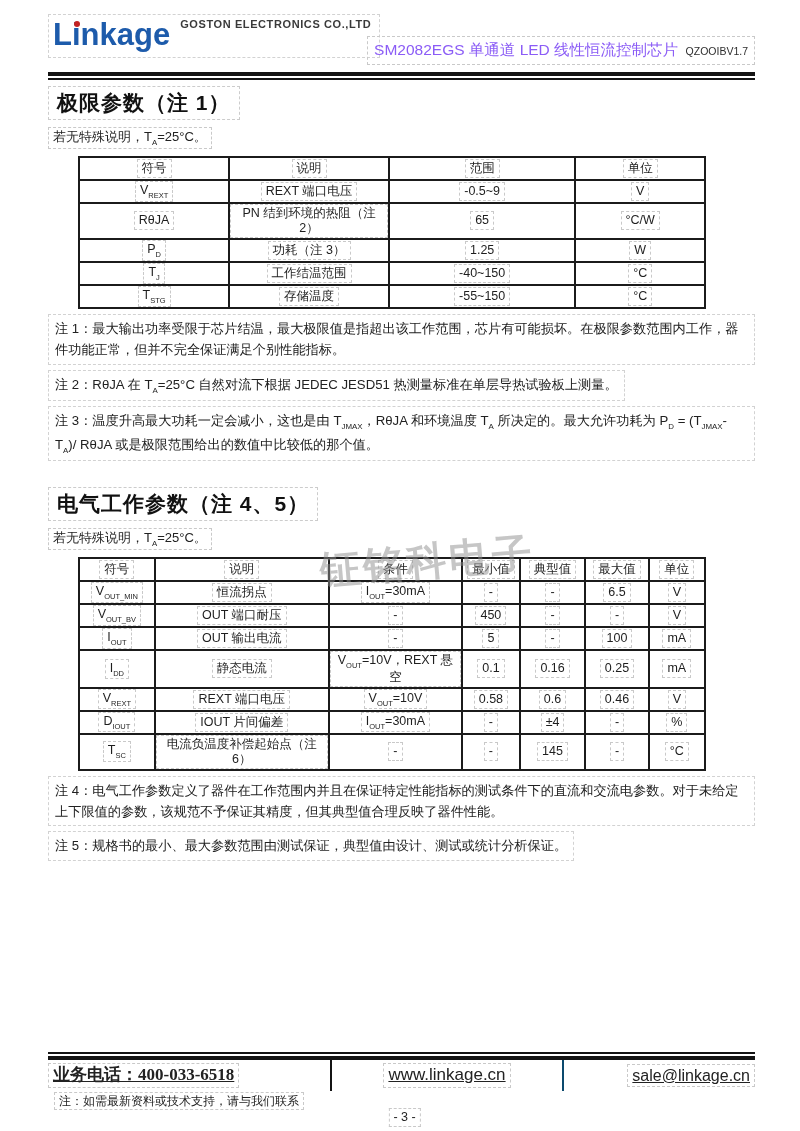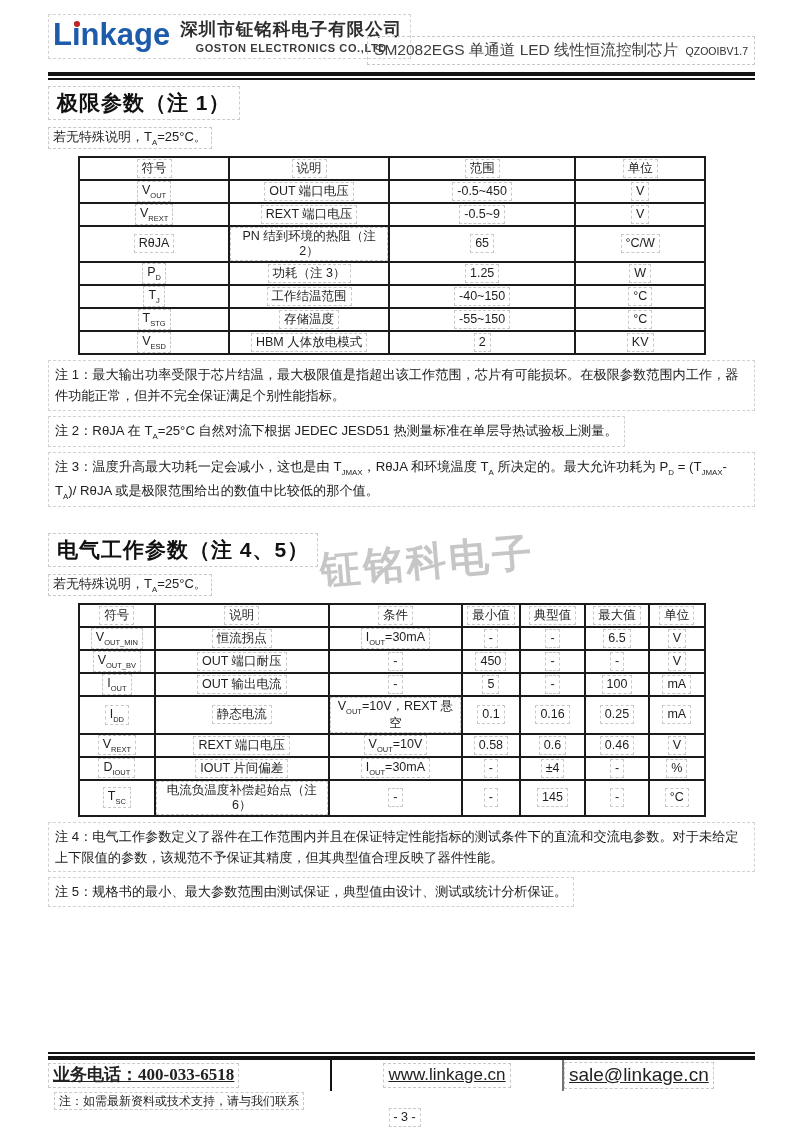--- a/index.html
+++ b/index.html
@@ -13,21 +13,21 @@
 
   
   .header{position:absolute;top:14px;left:48px;right:45px;height:54px;}
   .logo-wrap{display:flex;align-items:flex-start;border:1px dashed #d2d2d2;padding:2px 8px 4px 4px;width:fit-content;}
   .logo{font-size:31px;font-weight:bold;color:#1d5bab;position:relative;letter-spacing:0;}
   .logo .red-dot{position:absolute;left:21px;top:4px;width:6px;height:6px;background:#c42222;border-radius:50%;}
   .company{margin-left:10px;text-align:center;}
   .company-cn{font-size:17.5px;font-weight:bold;color:#2d2d2d;letter-spacing:1px;}
   .company-en{font-size:11px;font-weight:bold;color:#3a3a3a;letter-spacing:0.6px;margin-top:1px;}
   .doc-title-box{position:absolute;right:0;top:22px;border:1px dashed #c9c9c9;padding:3px 6px;white-space:nowrap;}
-  .doc-title{font-size:15.5px;color:#404040;}
+  .doc-title{font-size:15.5px;color:#8b5cf6;}
   .doc-version{font-size:10.5px;color:#2e2e2e;margin-left:3px;}
   .rule-header{position:absolute;top:72px;left:48px;right:45px;height:2px;
     border-top:4px solid #141414;border-bottom:2px solid #141414;}
 
   
   .main{position:absolute;top:86px;left:48px;right:45px;}
   .section-title{font-size:21px;font-weight:bold;color:#111;letter-spacing:1px;
     border:1px dashed #cccccc;padding:2px 8px;display:inline-block;}
   .cond{font-size:13px;margin-top:7px;}
   .ptable{border-collapse:collapse;table-layout:fixed;width:628px;margin:7px 0 4px 30px;}
@@ -43,35 +43,34 @@
     color:#8f8f8f;opacity:0.5;transform:rotate(-5deg);letter-spacing:3px;
     pointer-events:none;z-index:5;}
 
   
   .footer{position:absolute;left:48px;right:45px;top:1052px;text-decoration:underline;}
   .footer-rule{border-top:2px solid #141414;border-bottom:4px solid #141414;height:2px;}
   .footer-row{display:flex;align-items:center;height:31px;}
   .fcell{height:31px;display:flex;align-items:center;}
   .fcell-phone{width:282px;font-size:17px;font-weight:bold;font-family:"Liberation Serif","DejaVu Serif",serif;}
   .fcell-web{width:230px;justify-content:center;font-size:17px;border-left:2px solid #141414;}
-  .fcell-mail{flex:1;justify-content:flex-start;font-size:19px;border-left:2px solid #737373;}
+  .fcell-mail{flex:1;justify-content:flex-end;font-size:16px;border-left:2px solid #0c4a6e;}
   .footer-sub{position:relative;margin-top:1px;font-size:12px;color:#232323;height:40px;margin-left:6px;}
   .page-num{position:absolute;left:50%;transform:translateX(-50%);top:16px;font-size:12.5px;}
 </style>
 </head>
 <body>
 
 <div class="header">
   <div class="logo-wrap">
     <div class="logo">
       <span>Linkage</span>
       <span class="red-dot"></span>
     </div>
     <div class="company">
-      <div class="company-cn">深圳市钲铭科电子有限公司</div>
       <div class="company-en">GOSTON ELECTRONICS CO.,LTD</div>
     </div>
   </div>
   <div class="doc-title-box">
     <span class="doc-title">SM2082EGS 单通道 LED 线性恒流控制芯片</span>
     <span class="doc-version">QZOOIBV1.7</span>
   </div>
 </div>
 <div class="rule-header"></div>
 
@@ -94,26 +93,20 @@
     <thead>
         <tr>
           <th><span class="t">符号</span></th>
           <th><span class="t">说明</span></th>
           <th><span class="t">范围</span></th>
           <th><span class="t">单位</span></th>
         </tr>
       </thead>
     <tbody>
         <tr>
-          <td><span class="t">V<sub>OUT</sub></span></td>
-          <td><span class="t">OUT 端口电压</span></td>
-          <td><span class="t">-0.5~450</span></td>
-          <td><span class="t">V</span></td>
-        </tr>
-        <tr>
           <td><span class="t">V<sub>REXT</sub></span></td>
           <td><span class="t">REXT 端口电压</span></td>
           <td><span class="t">-0.5~9</span></td>
           <td><span class="t">V</span></td>
         </tr>
         <tr>
           <td><span class="t">RθJA</span></td>
           <td><span class="t">PN 结到环境的热阻（注 2）</span></td>
           <td><span class="t">65</span></td>
           <td><span class="t">°C/W</span></td>
@@ -128,26 +121,20 @@
           <td><span class="t">T<sub>J</sub></span></td>
           <td><span class="t">工作结温范围</span></td>
           <td><span class="t">-40~150</span></td>
           <td><span class="t">°C</span></td>
         </tr>
         <tr>
           <td><span class="t">T<sub>STG</sub></span></td>
           <td><span class="t">存储温度</span></td>
           <td><span class="t">-55~150</span></td>
           <td><span class="t">°C</span></td>
-        </tr>
-        <tr>
-          <td><span class="t">V<sub>ESD</sub></span></td>
-          <td><span class="t">HBM 人体放电模式</span></td>
-          <td><span class="t">2</span></td>
-          <td><span class="t">KV</span></td>
         </tr>
       </tbody>
   </table>
 
   <div class="notes">
     <div class="note">注 1：最大输出功率受限于芯片结温，最大极限值是指超出该工作范围，芯片有可能损坏。在极限参数范围内工作，器件功能正常，但并不完全保证满足个别性能指标。</div>
     <div class="note">注 2：RθJA 在 T<sub>A</sub>=25°C 自然对流下根据 JEDEC JESD51 热测量标准在单层导热试验板上测量。</div>
     <div class="note">注 3：温度升高最大功耗一定会减小，这也是由 T<sub>JMAX</sub>，RθJA 和环境温度 T<sub>A</sub> 所决定的。最大允许功耗为 P<sub>D</sub> = (T<sub>JMAX</sub>-T<sub>A</sub>)/ RθJA 或是极限范围给出的数值中比较低的那个值。</div>
   </div>
 

